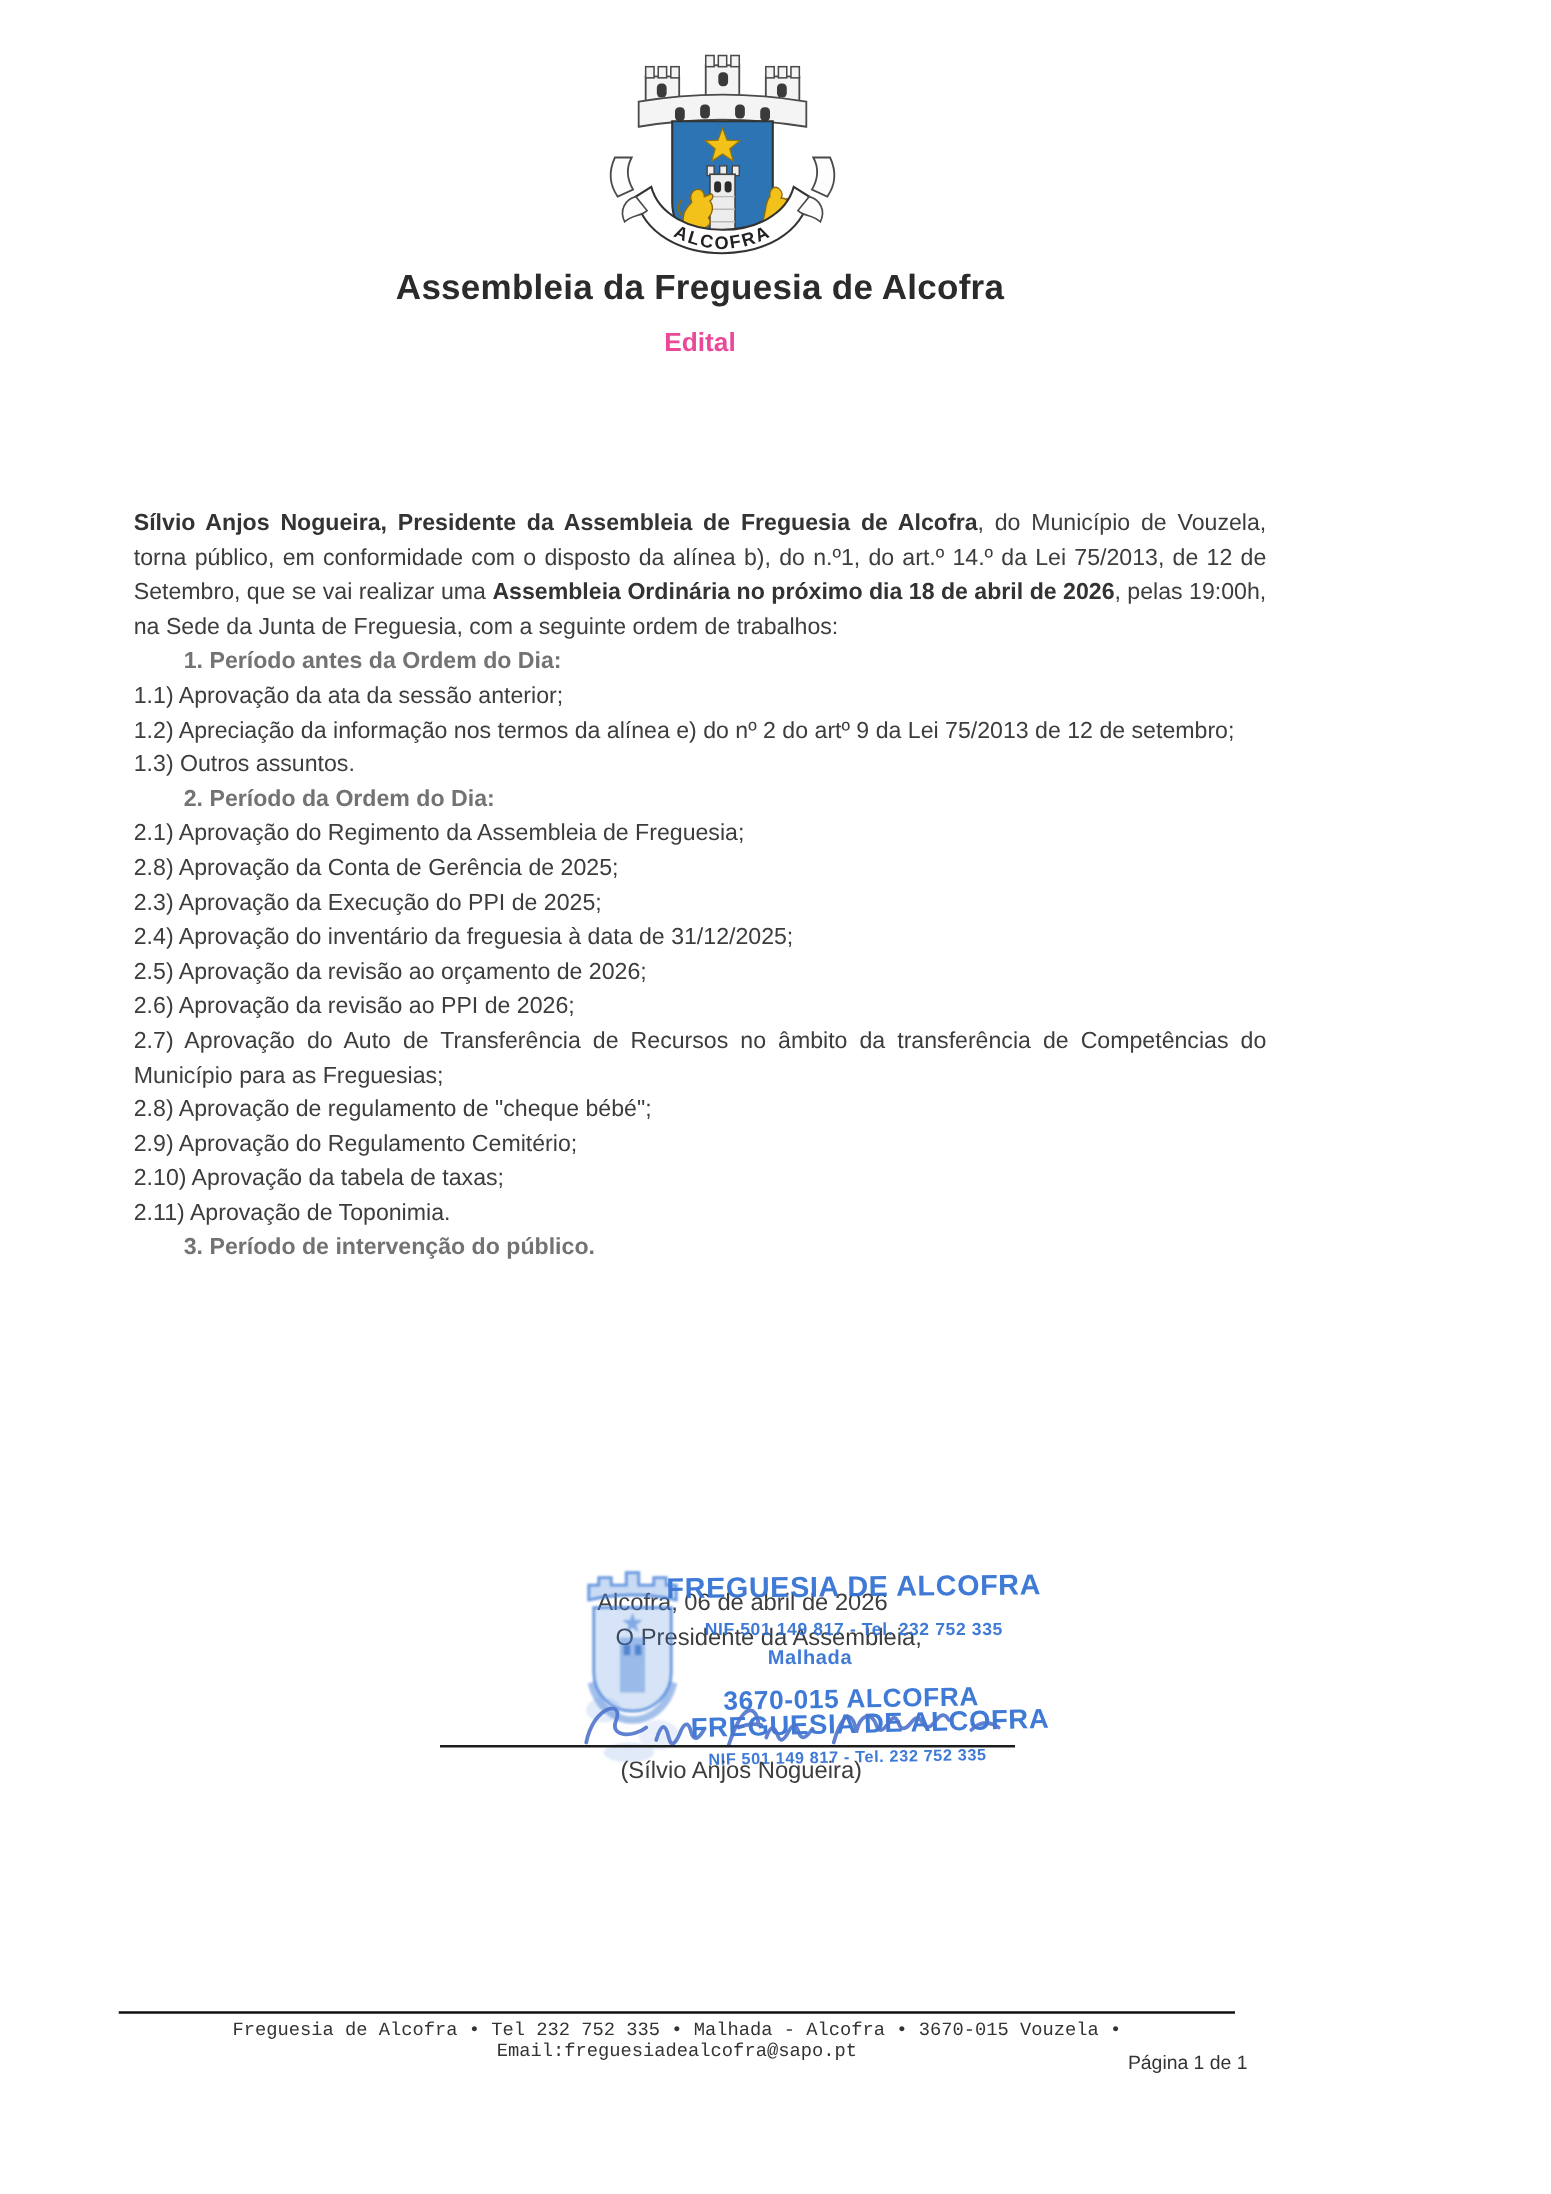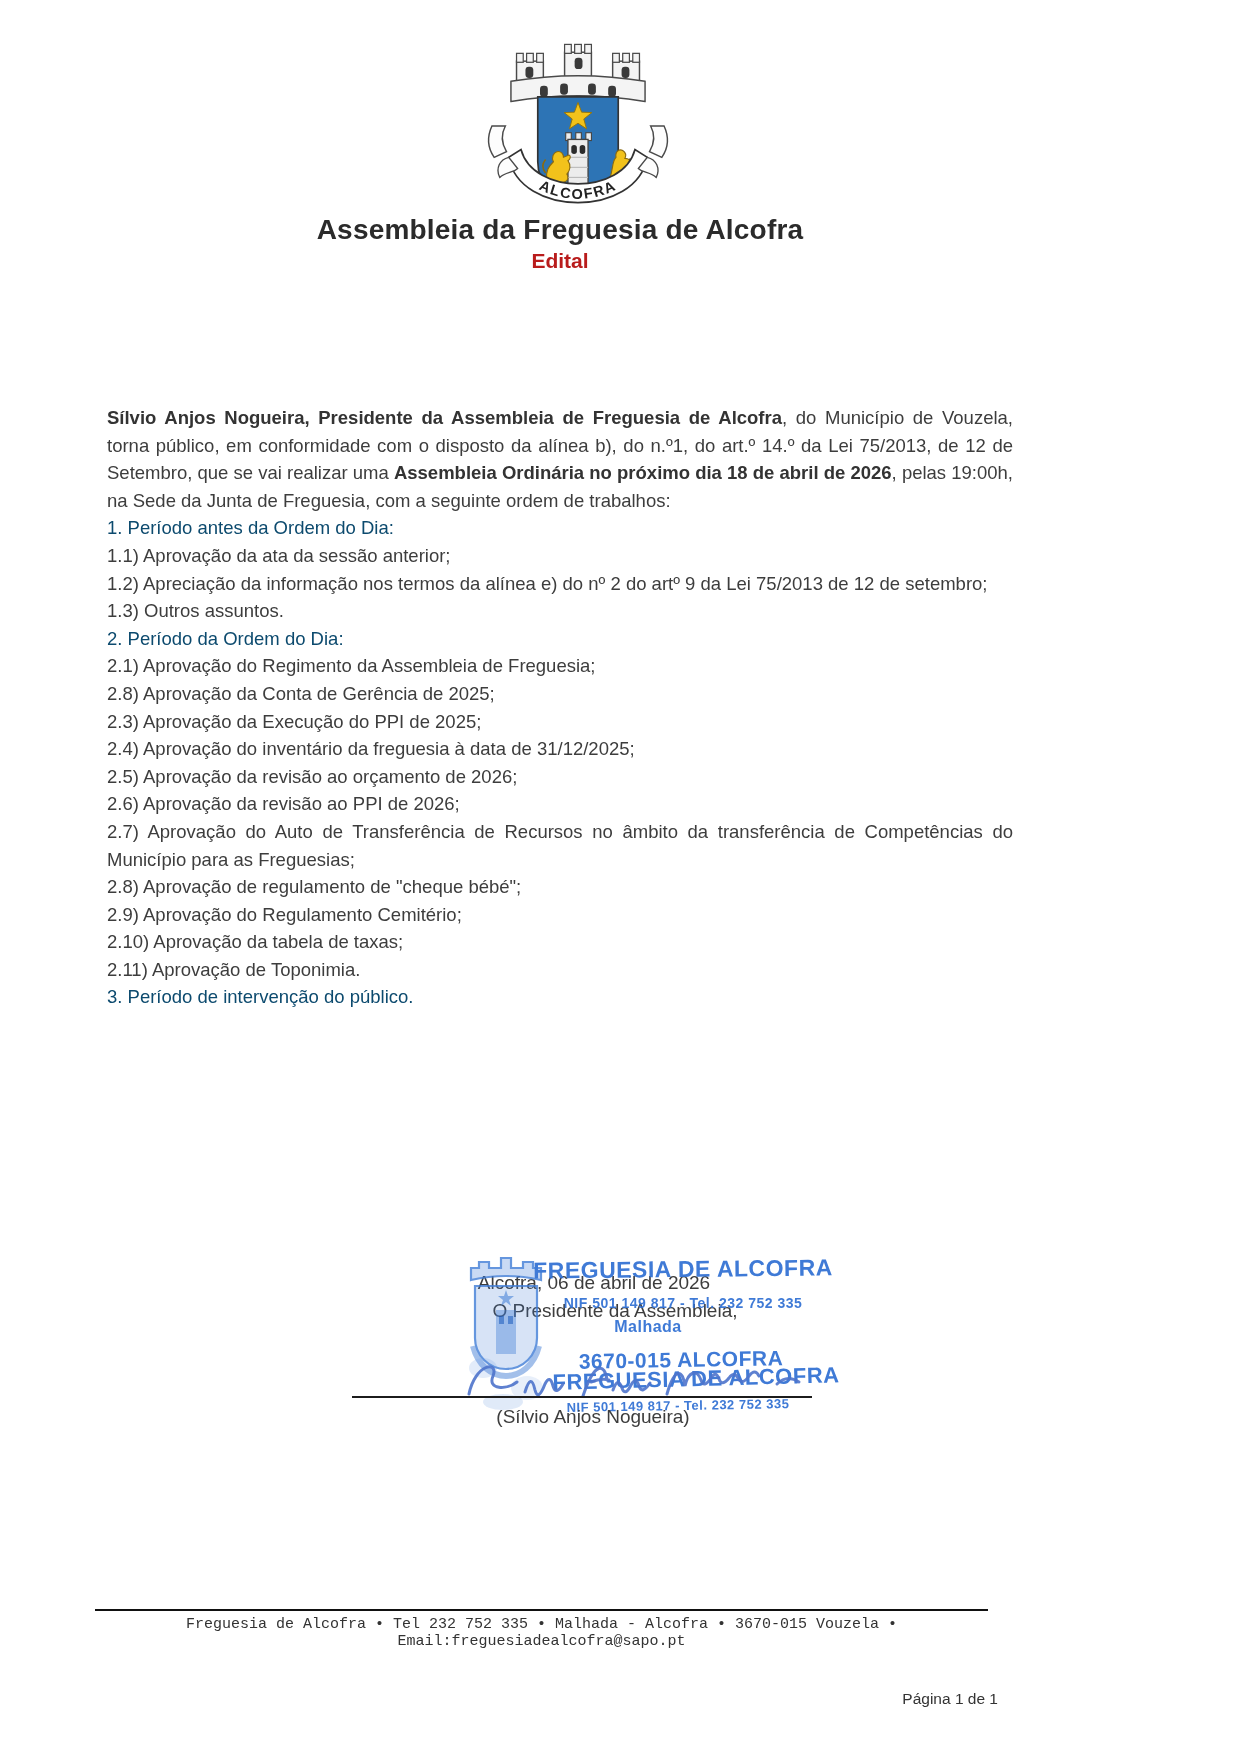--- a/index.html
+++ b/index.html
@@ -5,45 +5,45 @@
   html,body{margin:0;padding:0;background:#ffffff;}
   .page{
     position:relative;width:1241px;height:1755px;background:#ffffff;overflow:hidden;
     font-family:"Liberation Sans","DejaVu Sans",sans-serif;color:#3d3d3d;
   }
   
   .crest{position:absolute;top:42px;left:578px;transform:translateX(-50%);}
   
   .title-block{position:absolute;top:214px;left:107px;width:906px;text-align:center;}
   .doc-title{font-size:28px;font-weight:bold;color:#2b2b2b;letter-spacing:.2px;}
-  .doc-subtitle{font-size:21px;font-weight:bold;color:#b91c1c;margin-top:3px;}
+  .doc-subtitle{font-size:21px;font-weight:bold;color:#ec4899;margin-top:17px;}
   
   .content{position:absolute;top:404px;left:107px;width:906px;font-size:18.5px;line-height:27.6px;}
   .para{text-align:justify;}
   .para b{color:#333;}
-  .heading{font-weight:normal;color:#0c4a6e;}
+  .heading{font-weight:bold;color:#737373;margin-left:40px;}
   .item{text-align:justify;}
   .closing{margin-top:28px;}
   
   .sig-text{position:absolute;transform:translateX(-50%);white-space:nowrap;color:#3d3d3d;font-size:19px;}
   .stamp-line{position:absolute;transform:translateX(-50%);white-space:nowrap;color:#2f6fd3;font-weight:bold;letter-spacing:.5px;opacity:.92;}
   .st-u1{top:1256px;left:683px;font-size:23px;transform:translateX(-50%) rotate(-.6deg);}
   .st-u2{top:1295px;left:683px;font-size:14px;}
   .st-u3{top:1318px;left:648px;font-size:16px;}
   .st-l1{top:1348px;left:681px;font-size:21px;transform:translateX(-50%) rotate(-1deg);}
   .st-l2{top:1366px;left:696px;font-size:22px;transform:translateX(-50%) rotate(-1.5deg);}
   .st-l3{top:1398px;left:678px;font-size:13px;transform:translateX(-50%) rotate(-1deg);}
   .stamp-crest{position:absolute;left:452px;top:1246px;}
   .signature-svg{position:absolute;left:455px;top:1346px;}
   .sig-rule{position:absolute;left:352px;top:1396px;width:460px;height:2px;background:#1c1c1c;}
   .sig-caption{position:absolute;top:1406px;left:593px;transform:translateX(-50%);font-size:19px;color:#3d3d3d;white-space:nowrap;}
   
   .footer-rule{position:absolute;left:95px;top:1609px;width:893px;height:2px;background:#111;}
   .footer-info{position:absolute;left:95px;top:1616px;width:893px;text-align:center;font-size:15px;color:#333;font-family:Liberation Mono, monospace;}
-  .page-indicator{position:absolute;right:243px;top:1642px;font-size:15.5px;color:#333;margin-top:48px;}
+  .page-indicator{position:absolute;right:243px;top:1642px;font-size:15.5px;color:#333;}
 </style>
 </head>
 <body>
 
 <div class="page">
 
   <div class="crest">
     <svg width="190" height="168" viewBox="25 5 170 150" xmlns="http://www.w3.org/2000/svg">
 
       <path d="M33,80 q-7,15 2,28 l11,-5 q-7,-12 -1,-23 z" fill="#fdfdfd" stroke="#4a4a4a" stroke-width="1.3"></path>

